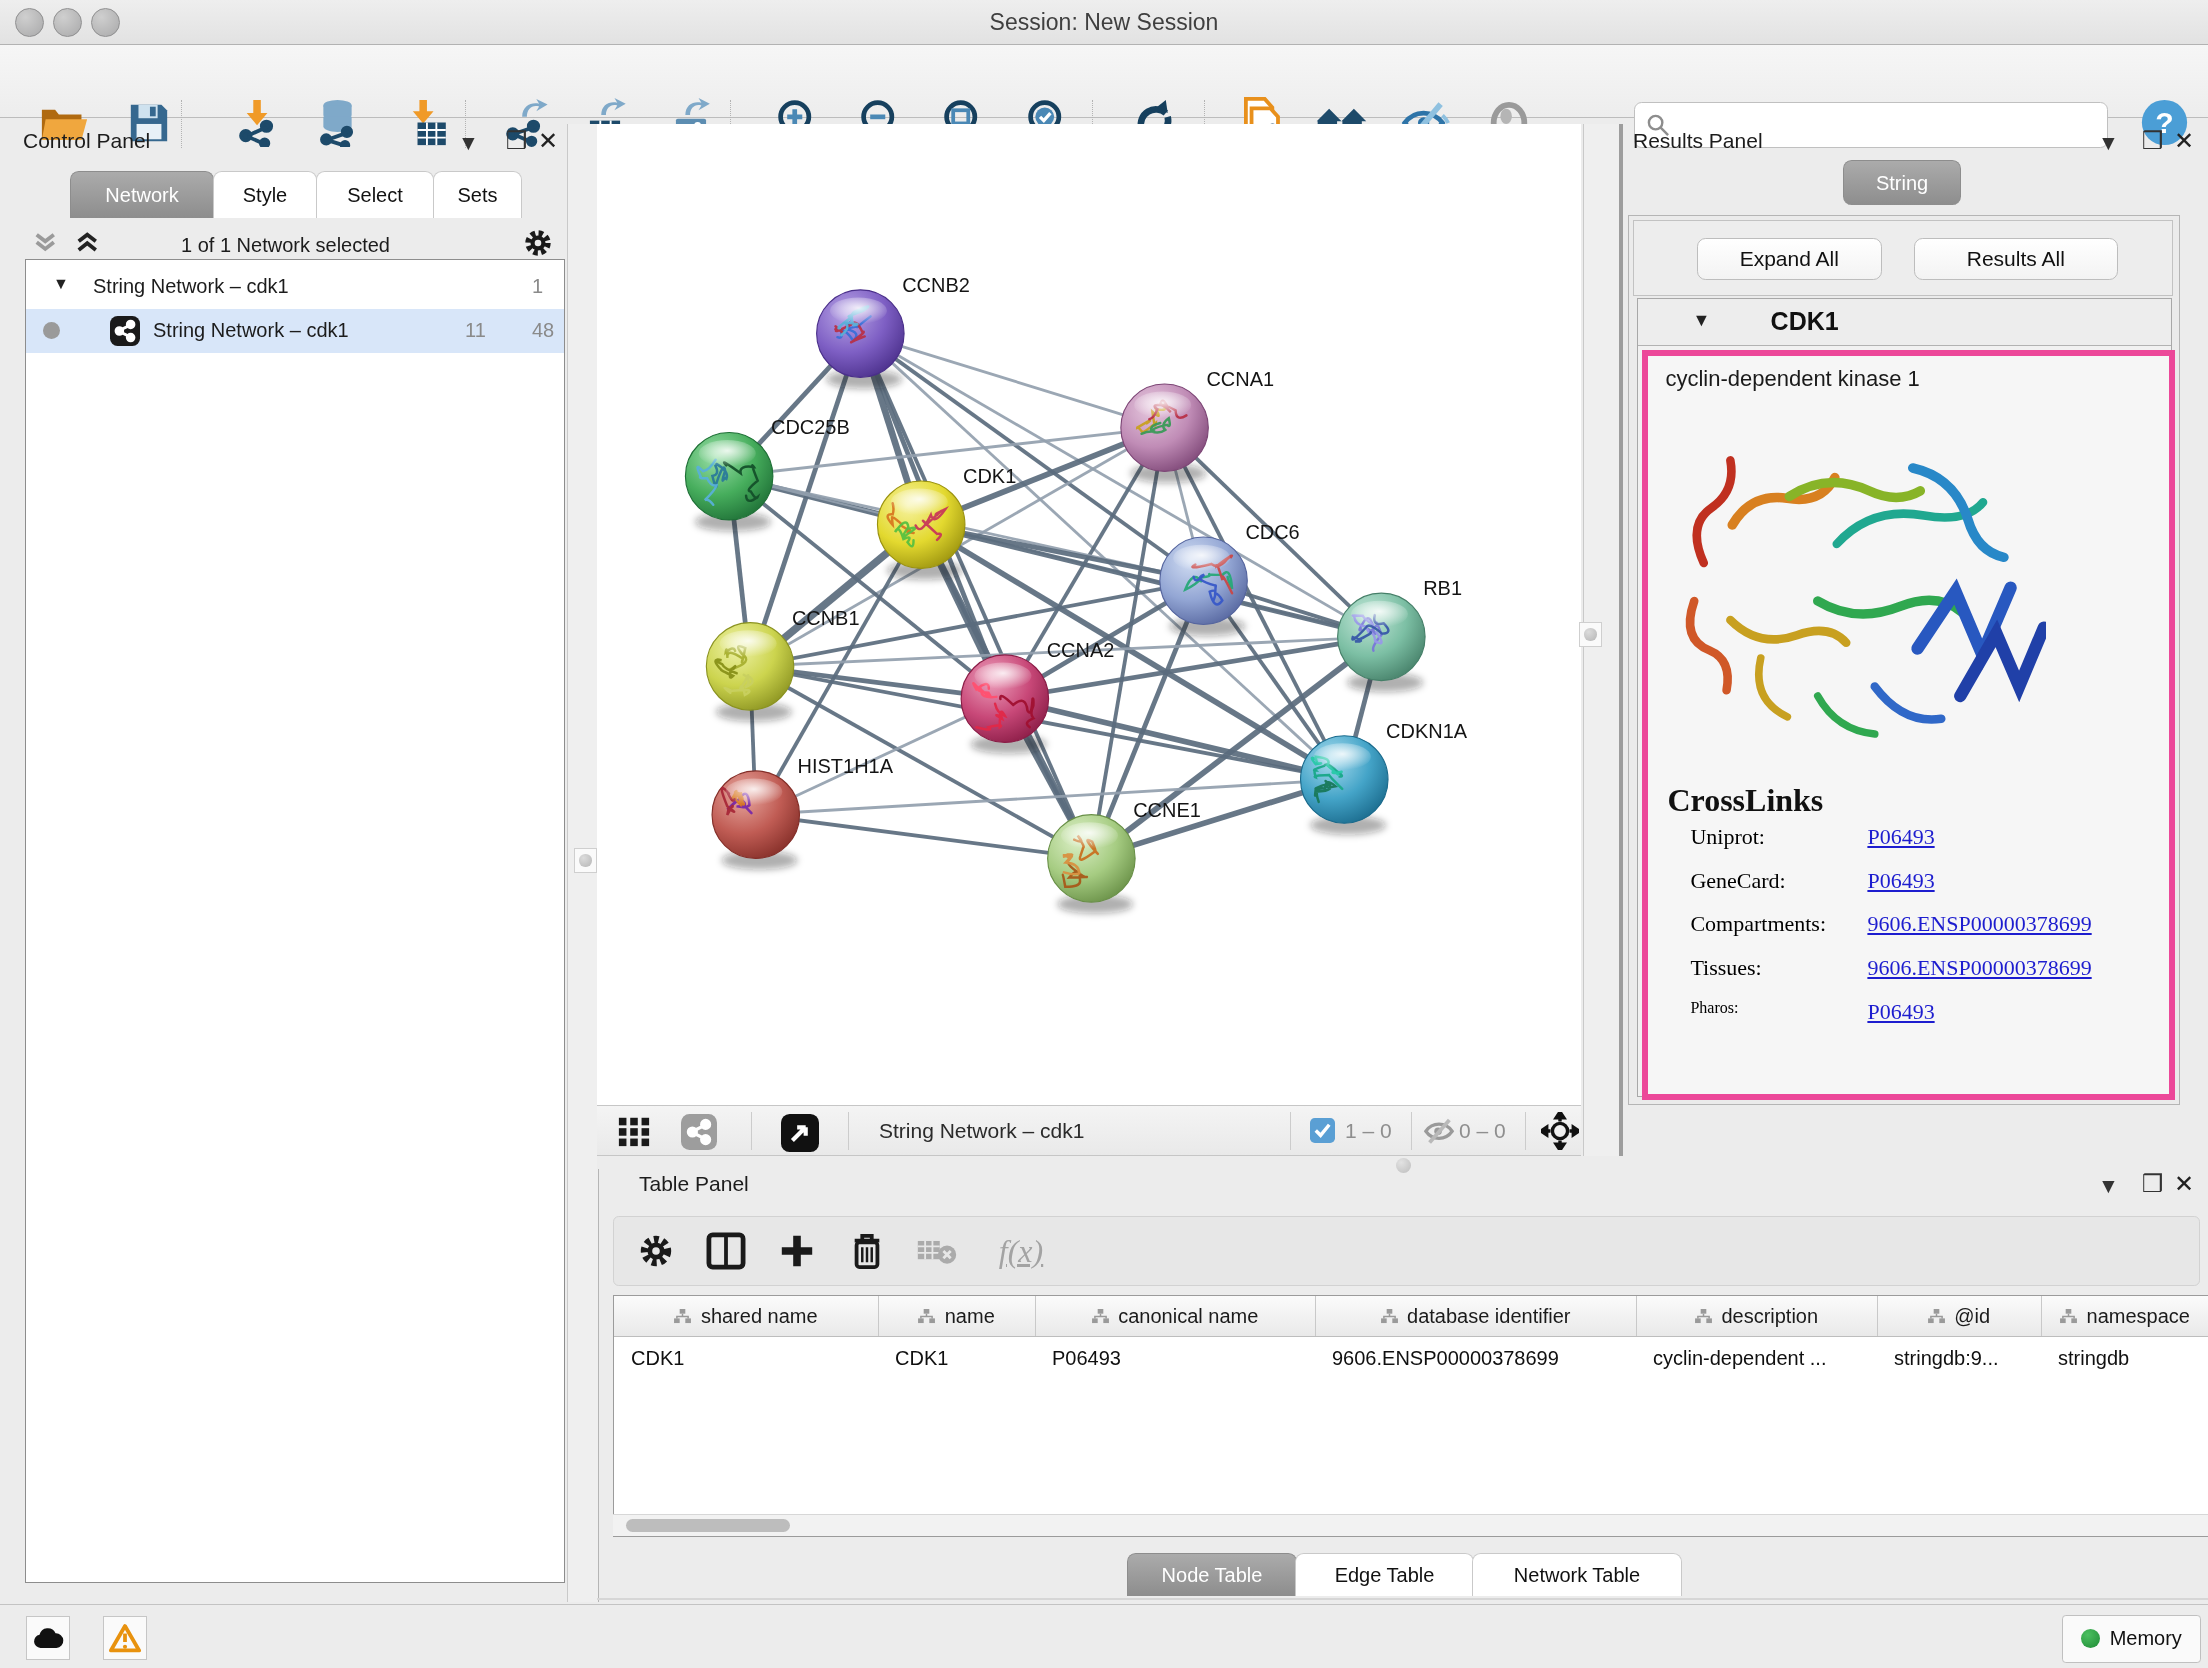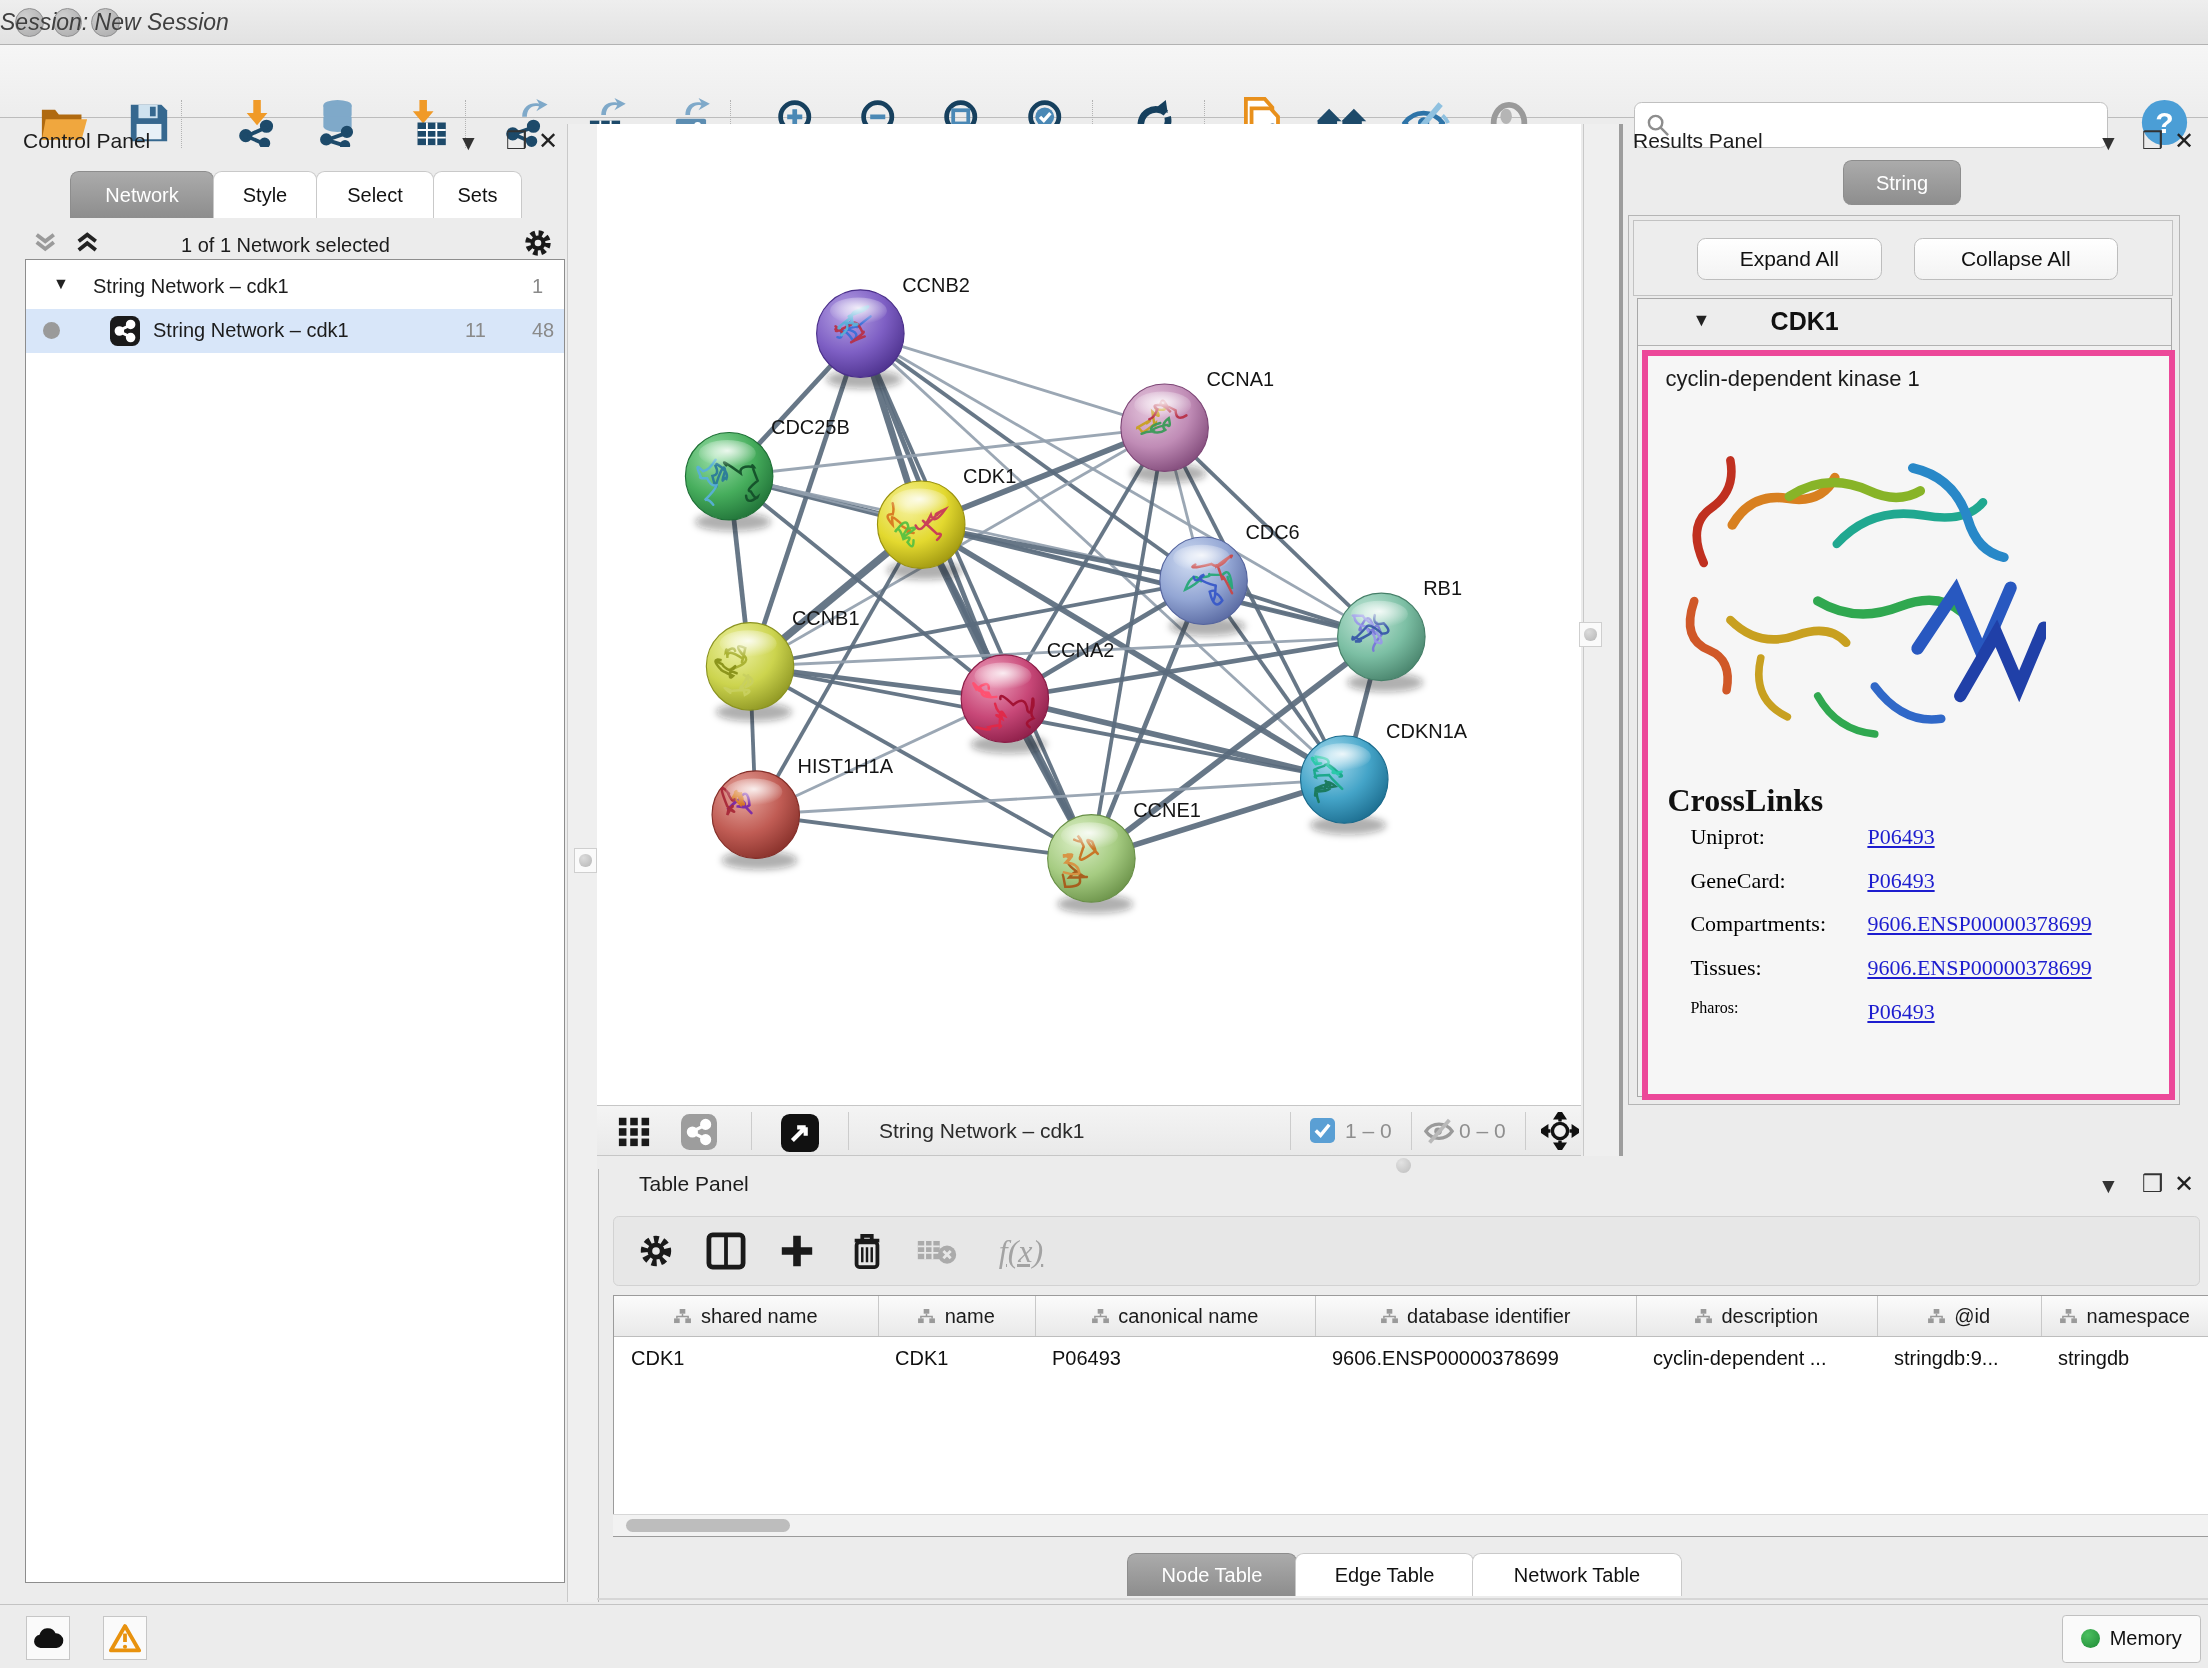--- a/index.html
+++ b/index.html
@@ -3,21 +3,21 @@
 <meta charset="utf-8">
 <style>
   html,body{margin:0;padding:0;}
   body{width:2208px;height:1668px;font-family:"Liberation Sans","DejaVu Sans",sans-serif;background:#ececec;overflow:hidden;}
   #app{position:relative;width:2208px;height:1668px;background:#ececec;}
   .abs{position:absolute;}
   .tx{position:absolute;white-space:nowrap;}
   
   .titlebar{position:absolute;left:0;top:0;width:2208px;height:44px;background:linear-gradient(#eeeeee,#e2e2e2);border-bottom:1px solid #b2b2b2;}
   .tlight{position:absolute;top:7.6px;width:27px;height:27px;border-radius:50%;background:radial-gradient(circle at 35% 30%,#cfcfcf,#a9a9aa);border:1px solid #8f8f90;}
-  .wtitle{position:absolute;top:0;left:0;width:100%;font-size:23px;line-height:44px;color:#3f3f3f;font-style:italic;}
+  .wtitle{position:absolute;top:0;left:0;width:100%;text-align:center;font-size:23px;line-height:44px;color:#3f3f3f;}
   
   .toolbar{position:absolute;left:0;top:45px;width:2208px;height:72px;background:linear-gradient(#f6f6f6,#ededed);border-bottom:1px solid #bcbcbc;}
   .tbtn{position:absolute;top:49px;width:53px;height:57px;display:flex;align-items:center;justify-content:center;}
   .tsep{position:absolute;top:55px;width:0;height:48px;border-left:1.9px dotted #b3b3b3;}
   .searchbox{position:absolute;left:1634px;top:57px;width:472px;height:44px;background:#fff;border:1px solid #c0c0c0;border-radius:7.6px;}
   .searchbox svg{position:absolute;left:11.4px;top:9.5px;}
   .searchinput{position:absolute;left:44px;top:3.8px;width:418px;height:34px;border:none;outline:none;font-size:20px;background:transparent;}
   
   .phead{font-size:21px;color:#1c1c1c;}
   .tab{position:absolute;height:46px;line-height:46px;text-align:center;font-size:20px;border:1px solid #c9c9c9;border-bottom:none;border-radius:8.6px 8.6px 0 0;background:#fff;color:#111;}
@@ -612,21 +612,21 @@
   <div class="abs" style="left:1619px;top:124px;width:3.8px;height:1032px;background:#9d9d9d"></div>
 
   <div class="tx phead" style="left:1633px;top:129px">Results Panel</div>
   <div class="tx" style="left:2098px;top:131px;color:#333;font-size:21px">▼</div>
   <div class="tx" style="left:2142px;top:127px;color:#333;font-size:24px">❒</div>
   <div class="tx" style="left:2174px;top:127px;color:#222;font-size:24px;font-weight:bold">✕</div>
 
   <div class="rbox">
     <div class="abs" style="left:3.8px;top:3.8px;width:538px;height:74px;background:#ededed;border:1px solid #c2c2c2">
       <div class="btn" style="left:63px;top:17px;width:183px;height:40px;line-height:40px">Expand All</div>
-      <div class="btn" style="left:280px;top:17px;width:202px;height:40px;line-height:40px">Collapse All</div>
+      <div class="btn" style="left:280px;top:17px;width:202px;height:40px;line-height:40px">Results All</div>
     </div>
     <div class="rcardsub">
       <div class="abs" style="left:0;top:0;width:100%;height:46px;border-bottom:1px solid #b2b2b2;background:#ededed">
         <span class="tx" style="left:55px;top:11.4px;font-size:18px;color:#222">▼</span>
         <span class="tx" style="left:133px;top:7.6px;font-size:25px;font-weight:bold;color:#111">CDK1</span>
       </div>
       <div class="abs" style="left:4.8px;top:51px;width:521px;height:738px;background:#f6f6f6;border:6px solid #ec4899">
         <span class="tx" style="left:17px;top:9.5px;font-size:22px;color:#1a1a1a">cyclin-dependent kinase 1</span>
 
         <svg class="abs" style="left:27px;top:55px" width="371" height="361" viewBox="0 0 390 380">

